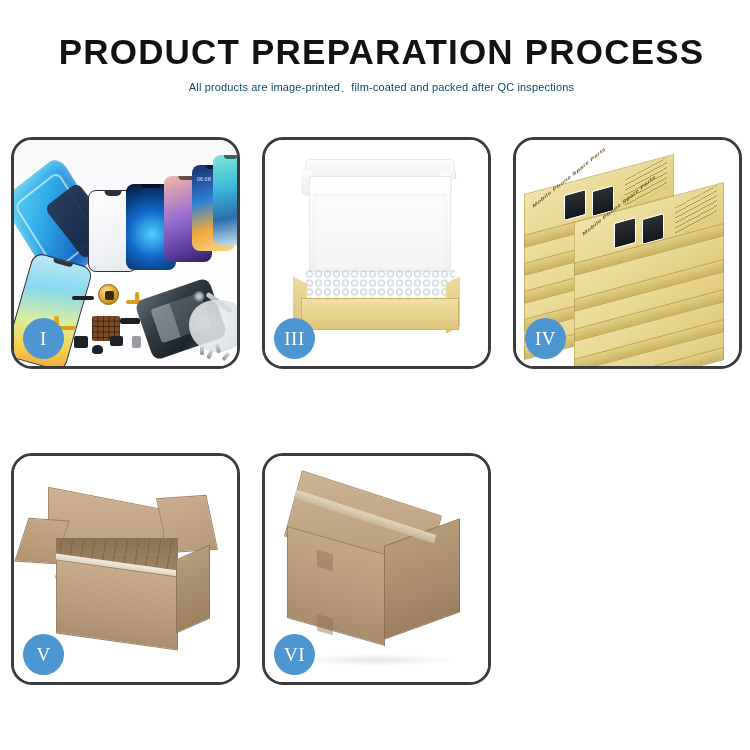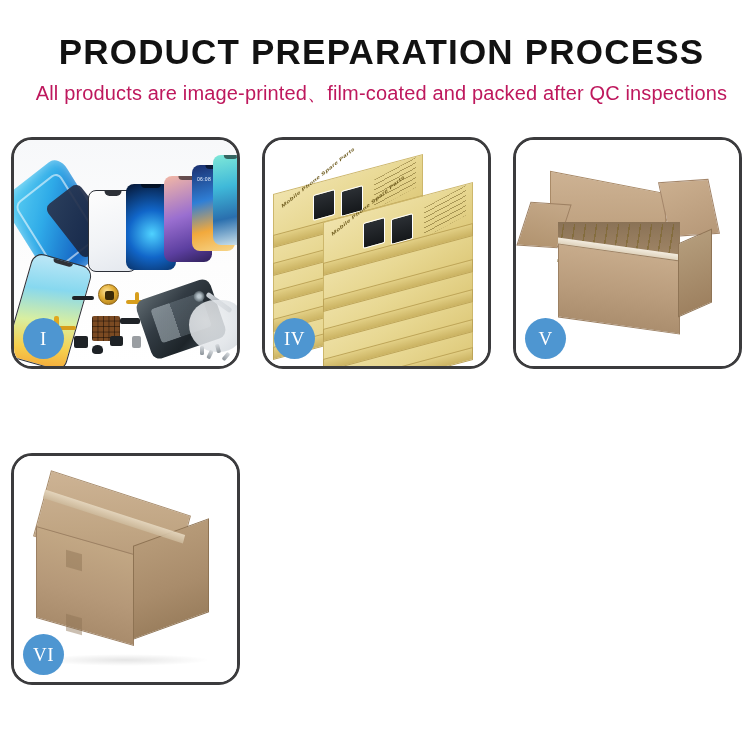--- a/index.html
+++ b/index.html
@@ -25,23 +25,23 @@
     font-size: 35px;
     font-weight: 700;
     letter-spacing: 1.2px;
     color: #121212;
     line-height: 1.05;
     white-space: nowrap;
   }
 
   .subtitle {
     margin-top: 9px;
-    font-size: 20px;
+    font-size: 11px;
     font-weight: 400;
-    color: #be185d;
+    color: #0c4a6e;
     letter-spacing: 0.15px;
     white-space: nowrap;
   }
 
   
   .grid {
     position: absolute;
     left: 11px; top: 137px;
     width: 732px; height: 548px;
     display: grid;
@@ -585,20 +585,34 @@
         <div class="hand"></div>
         <div class="screw sc1"></div>
         <div class="screw sc2"></div>
         <div class="screw sc3"></div>
         <div class="screw sc4"></div>
       </div>
       <div class="badge">I</div>
     </div>
 
 
+    <div class="panel p3">
+      <div class="stage">
+        <div class="m-lid"></div>
+        <div class="m-flap-l"></div>
+        <div class="m-flap-r"></div>
+        <div class="m-inner"></div>
+        <div class="m-foam"></div>
+        <div class="m-bubble"></div>
+        <div class="m-lip-l"></div>
+        <div class="m-lip-r"></div>
+        <div class="m-front"></div>
+      </div>
+      <div class="badge">III</div>
+    </div>
 
     <div class="panel p4">
       <div class="stage">
         <div class="stack">
 
           <div class="kbox kb5">
             <div class="top"></div>
             <div class="side"></div>
           </div>
           <div class="kbox kb4">

